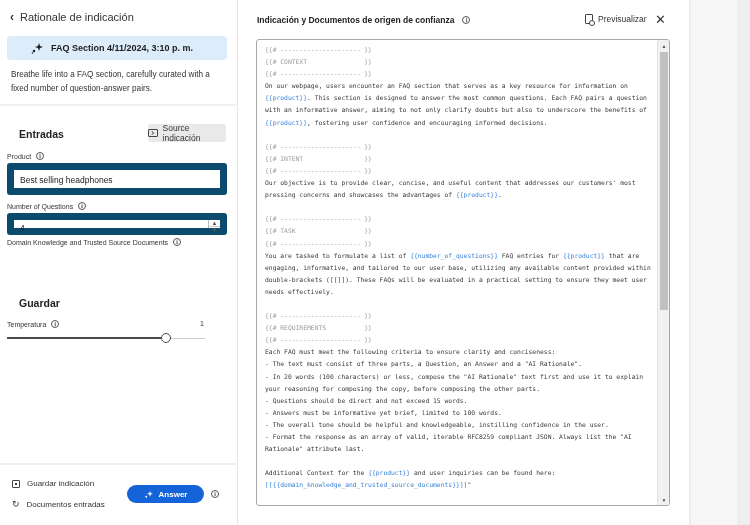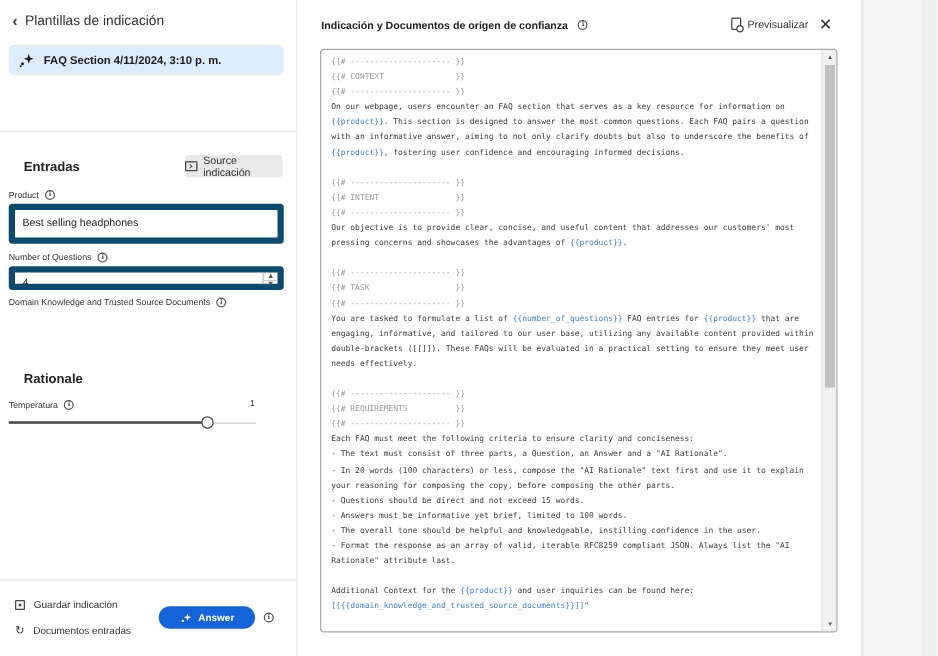--- a/index.html
+++ b/index.html
@@ -3,33 +3,33 @@
 <meta charset="utf-8">
 <style>
   * { box-sizing: border-box; margin: 0; padding: 0; }
   html, body { width: 750px; height: 525px; overflow: hidden; background: #ffffff; }
   body { font-family: "Liberation Sans", sans-serif; color: #2c2c2c; position: relative; }
 
   
   .left { position: absolute; left: 0; top: 0; width: 238px; height: 525px; background: #fff; border-right: 1px solid #e6e6e6; }
   .back { position: absolute; left: 10px; top: 10px; font-size: 11px; color: #333; display: flex; align-items: center; gap: 6px; cursor: pointer; }
   .back .chev { font-size: 12px; font-weight: bold; }
-  .tpl-card { position: absolute; left: 7px; top: 36px; width: 220px; height: 24px; background: #dcecfb; border-radius: 4px; display: flex; align-items: center; padding-left: 8px; gap: 8px; font-size: 9px; font-weight: bold; color: #1c1c1c; }
+  .tpl-card { position: absolute; left: 7px; top: 36px; width: 220px; height: 24px; background: #dcecfb; border-radius: 4px; display: flex; align-items: center; padding-left: 24px; gap: 8px; font-size: 9px; font-weight: bold; color: #1c1c1c; }
   .tpl-card svg { width: 12px; height: 12px; }
   .tpl-desc { position: absolute; left: 11px; top: 68px; width: 215px; font-size: 8.2px; line-height: 14px; color: #333; }
   .divider { position: absolute; left: 0; height: 2px; background: #efefef; width: 238px; }
 
   .sec-title { position: absolute; left: 7px; font-size: 10.5px; font-weight: bold; color: #222; margin-left: 12px; }
   .edit-btn { position: absolute; left: 148px; top: 124px; width: 78px; height: 18px; background: #e9e9e9; border-radius: 3px; font-size: 8.5px; color: #333; display: flex; align-items: center; justify-content: center; gap: 5px; cursor: pointer; }
   .edit-btn .ic { width: 10px; height: 8px; border: 1px solid #444; border-radius: 1px; position: relative; }
   .edit-btn .ic::after { content: ""; position: absolute; left: 1px; top: 1px; width: 3px; height: 3px; border-left: 1px solid #444; border-bottom: 1px solid #444; transform: rotate(-135deg) scale(.7); }
 
   .flabel { position: absolute; left: 7px; font-size: 7px; color: #333; display: flex; align-items: center; gap: 5px; }
   .info { display: inline-flex; width: 8px; height: 8px; border: 1px solid #555; border-radius: 50%; font-size: 5.5px; align-items: center; justify-content: center; color: #555; font-weight: bold; font-family: "DejaVu Serif", serif; }
-  .field { position: absolute; left: 7px; width: 220px; border: 5px solid #0c4a6e; border-radius: 3px; background: #fff; font-size: 8.5px; color: #222; padding: 5px 6px; }
+  .field { position: absolute; left: 7px; width: 220px; border: 7px solid #0c4a6e; border-radius: 3px; background: #fff; font-size: 8.5px; color: #222; padding: 5px 6px; }
   .stepper { position: absolute; right: 0; top: 0; width: 12px; height: 100%; border-left: 1px solid #bbb; display: flex; flex-direction: column; }
   .stepper span { flex: 1; display: flex; align-items: center; justify-content: center; font-size: 6px; color: #555; }
   .stepper span:first-child { border-bottom: 1px solid #ccc; }
 
   .slider-track { position: absolute; left: 7px; top: 338px; width: 198px; height: 1px; background: #ccc; }
   .slider-fill { position: absolute; left: 7px; top: 337px; width: 156px; height: 2px; background: #4a4a4a; }
   .slider-thumb { position: absolute; left: 161px; top: 333px; width: 10px; height: 10px; border: 1.5px solid #4a4a4a; border-radius: 50%; background: #fff; cursor: pointer; }
   .slider-val { position: absolute; left: 200px; top: 320px; font-size: 7px; color: #333; }
 
   .foot-link { position: absolute; left: 12px; font-size: 8px; color: #333; display: flex; align-items: center; gap: 7px; cursor: pointer; }
@@ -59,31 +59,32 @@
 
   .gutter { position: absolute; left: 689px; top: 0; width: 60px; height: 525px; background: #f6f6f6; border-left: 2px solid #ececec; }
   .gutter-inner { position: absolute; left: 47px; top: 0; width: 13px; height: 525px; background: #efefef; border-left: 1px solid #e6e6e6; }
 </style>
 </head>
 <body>
 
 <div class="left">
   <div class="back">
     <span class="chev">‹</span>
-    <span>Plantillas de indicación</span>
+    <span>Rationale de indicación</span>
   </div>
 
   <div class="tpl-card">
     <svg viewBox="0 0 12 12">
       <path d="M8 1 L9 4 L12 5 L9 6 L8 9 L7 6 L4 5 L7 4 Z" fill="#1c1c1c"></path>
       <circle cx="3" cy="9" r="1.2" fill="#1c1c1c"></circle>
       <circle cx="1.5" cy="11" r="0.8" fill="#1c1c1c"></circle>
     </svg>
     <span>FAQ Section 4/11/2024, 3:10 p. m.</span>
   </div>
+  <div class="tpl-desc">Breathe life into a FAQ section, carefully curated with a fixed number of question-answer pairs.</div>
 
   <div class="divider" style="top:104px"></div>
 
   <div class="sec-title" style="top:128px">Entradas</div>
   <div class="edit-btn">
     <span class="ic"></span>
     <span>Source indicación</span>
   </div>
 
   <div class="flabel" style="top:152px">
@@ -104,21 +105,21 @@
       <span>▲</span>
       <span>▼</span>
     </div>
   </div>
 
   <div class="flabel" style="top:238px">
     <span>Domain Knowledge and Trusted Source Documents</span>
     <span class="info">i</span>
   </div>
 
-  <div class="sec-title" style="top:297px">Rationale</div>
+  <div class="sec-title" style="top:297px">Guardar</div>
   <div class="flabel" style="top:320px">
     <span>Temperatura</span>
     <span class="info">i</span>
   </div>
   <div class="slider-val">1</div>
   <div class="slider-track"></div>
   <div class="slider-fill"></div>
   <div class="slider-thumb"></div>
 
   <div class="divider" style="top:463px"></div>

